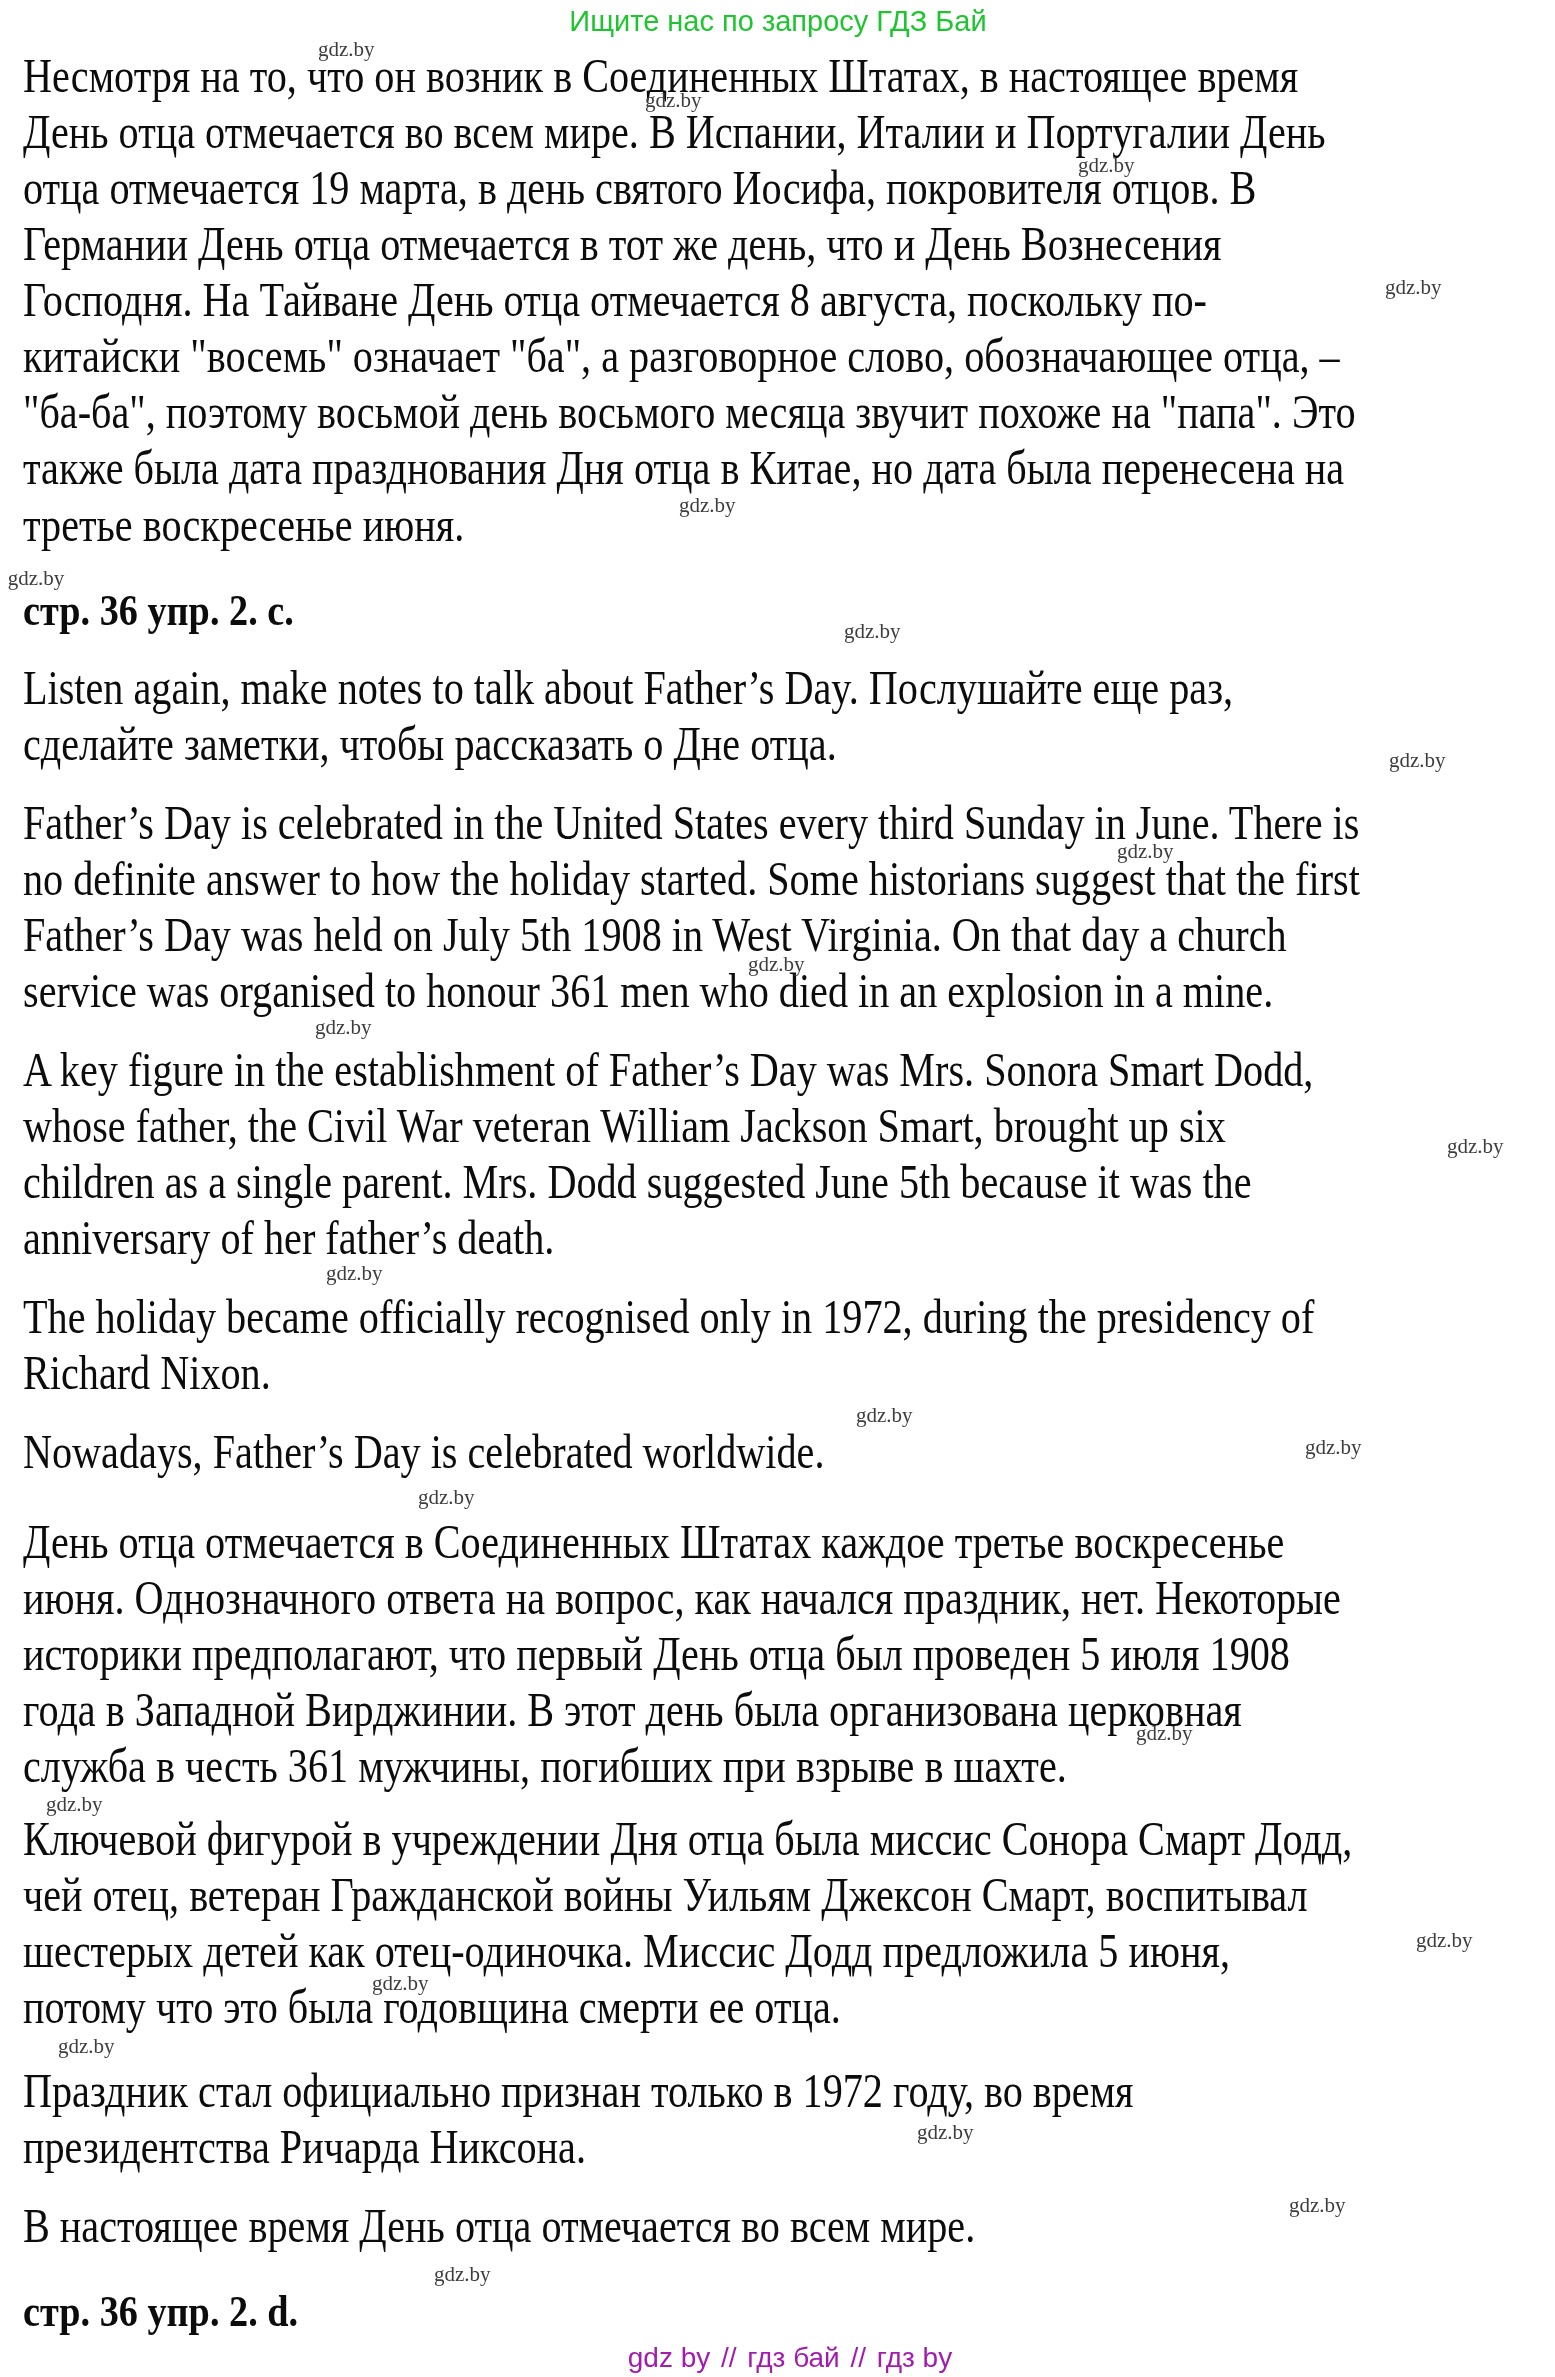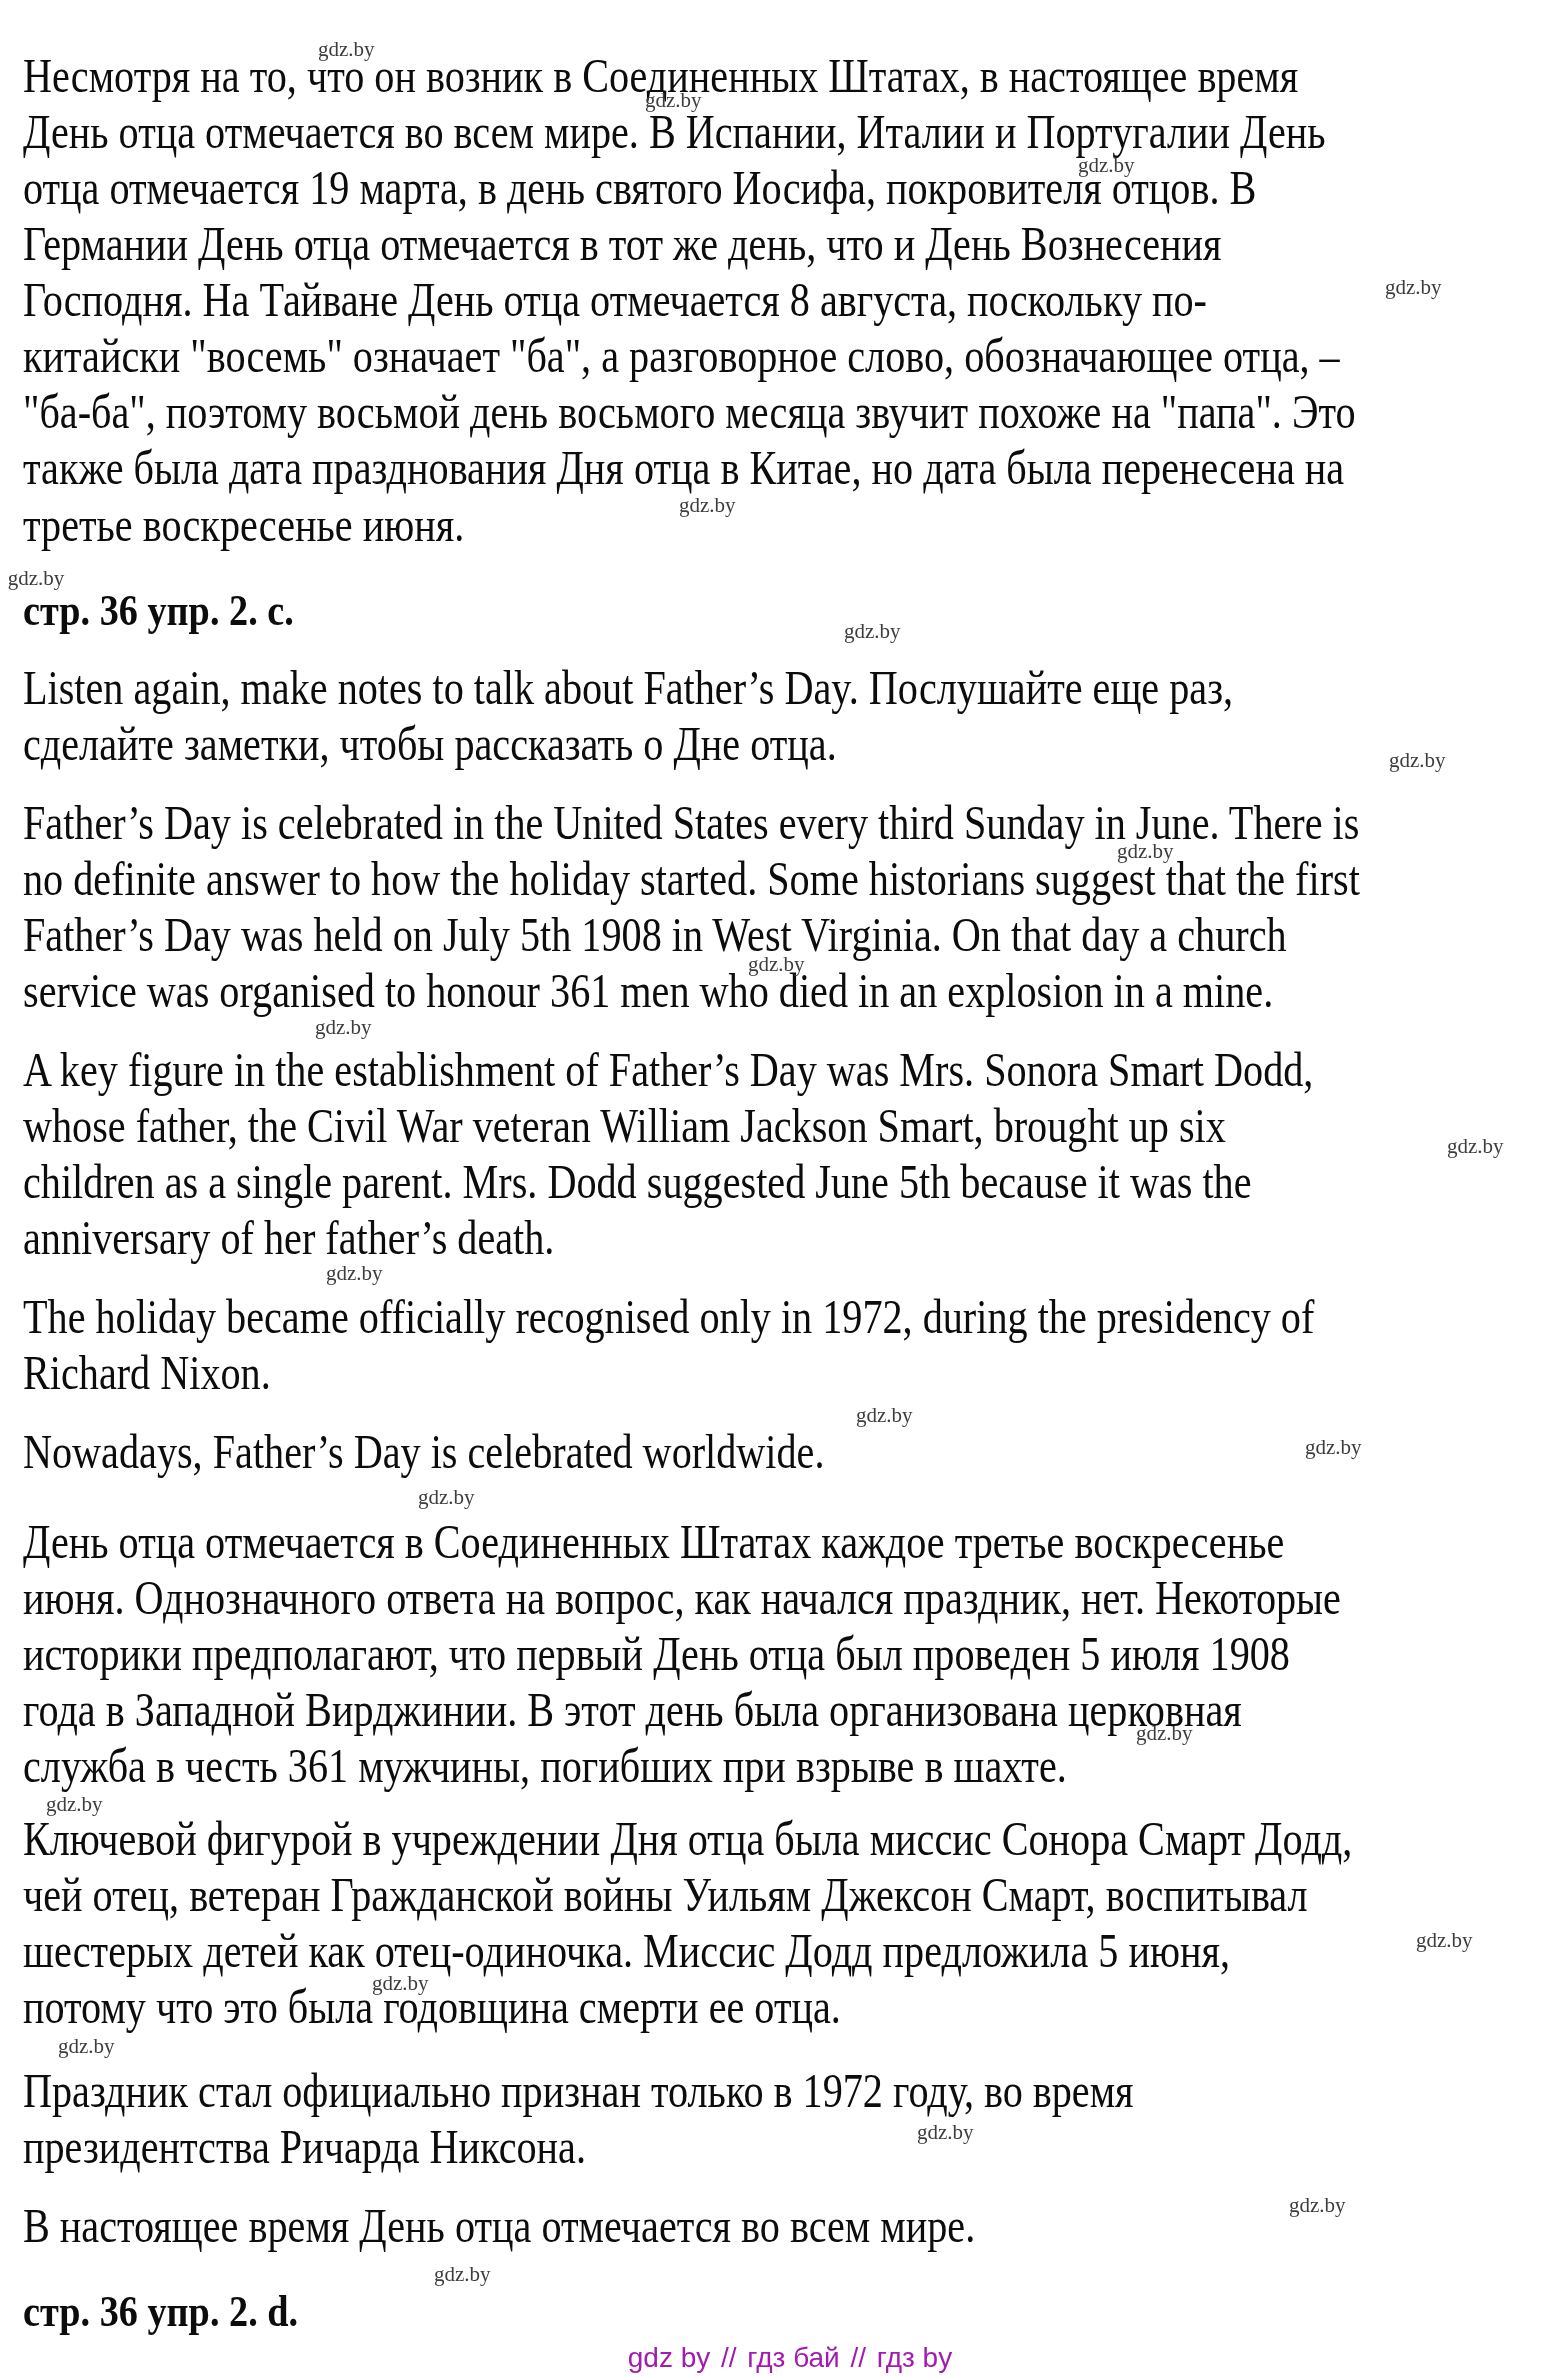--- a/index.html
+++ b/index.html
@@ -57,20 +57,21 @@
     text-align:center;
     font-family:"Liberation Sans", sans-serif;
     font-size:28px;
   }
   .footer .sep{padding:0 10.7px;}
 </style>
 </head>
 <body>
 
 <div class="page">
+  <div class="promo" style="color: rgb(30, 197, 47);">Ищите нас по запросу ГДЗ Бай</div>
 
   <div id="content">
       <div class="line" style="top: 48px;">Несмотря на то, что он возник в Соединенных Штатах, в настоящее время</div>
       <div class="line" style="top: 104px;">День отца отмечается во всем мире. В Испании, Италии и Португалии День</div>
       <div class="line" style="top: 160px;">отца отмечается 19 марта, в день святого Иосифа, покровителя отцов. В</div>
       <div class="line" style="top: 216px;">Германии День отца отмечается в тот же день, что и День Вознесения</div>
       <div class="line" style="top: 272px;">Господня. На Тайване День отца отмечается 8 августа, поскольку по-</div>
       <div class="line" style="top: 328px;">китайски "восемь" означает "ба", а разговорное слово, обозначающее отца, –</div>
       <div class="line" style="top: 384px;">"ба-ба", поэтому восьмой день восьмого месяца звучит похоже на "папа". Это</div>
       <div class="line" style="top: 440px;">также была дата празднования Дня отца в Китае, но дата была перенесена на</div>

